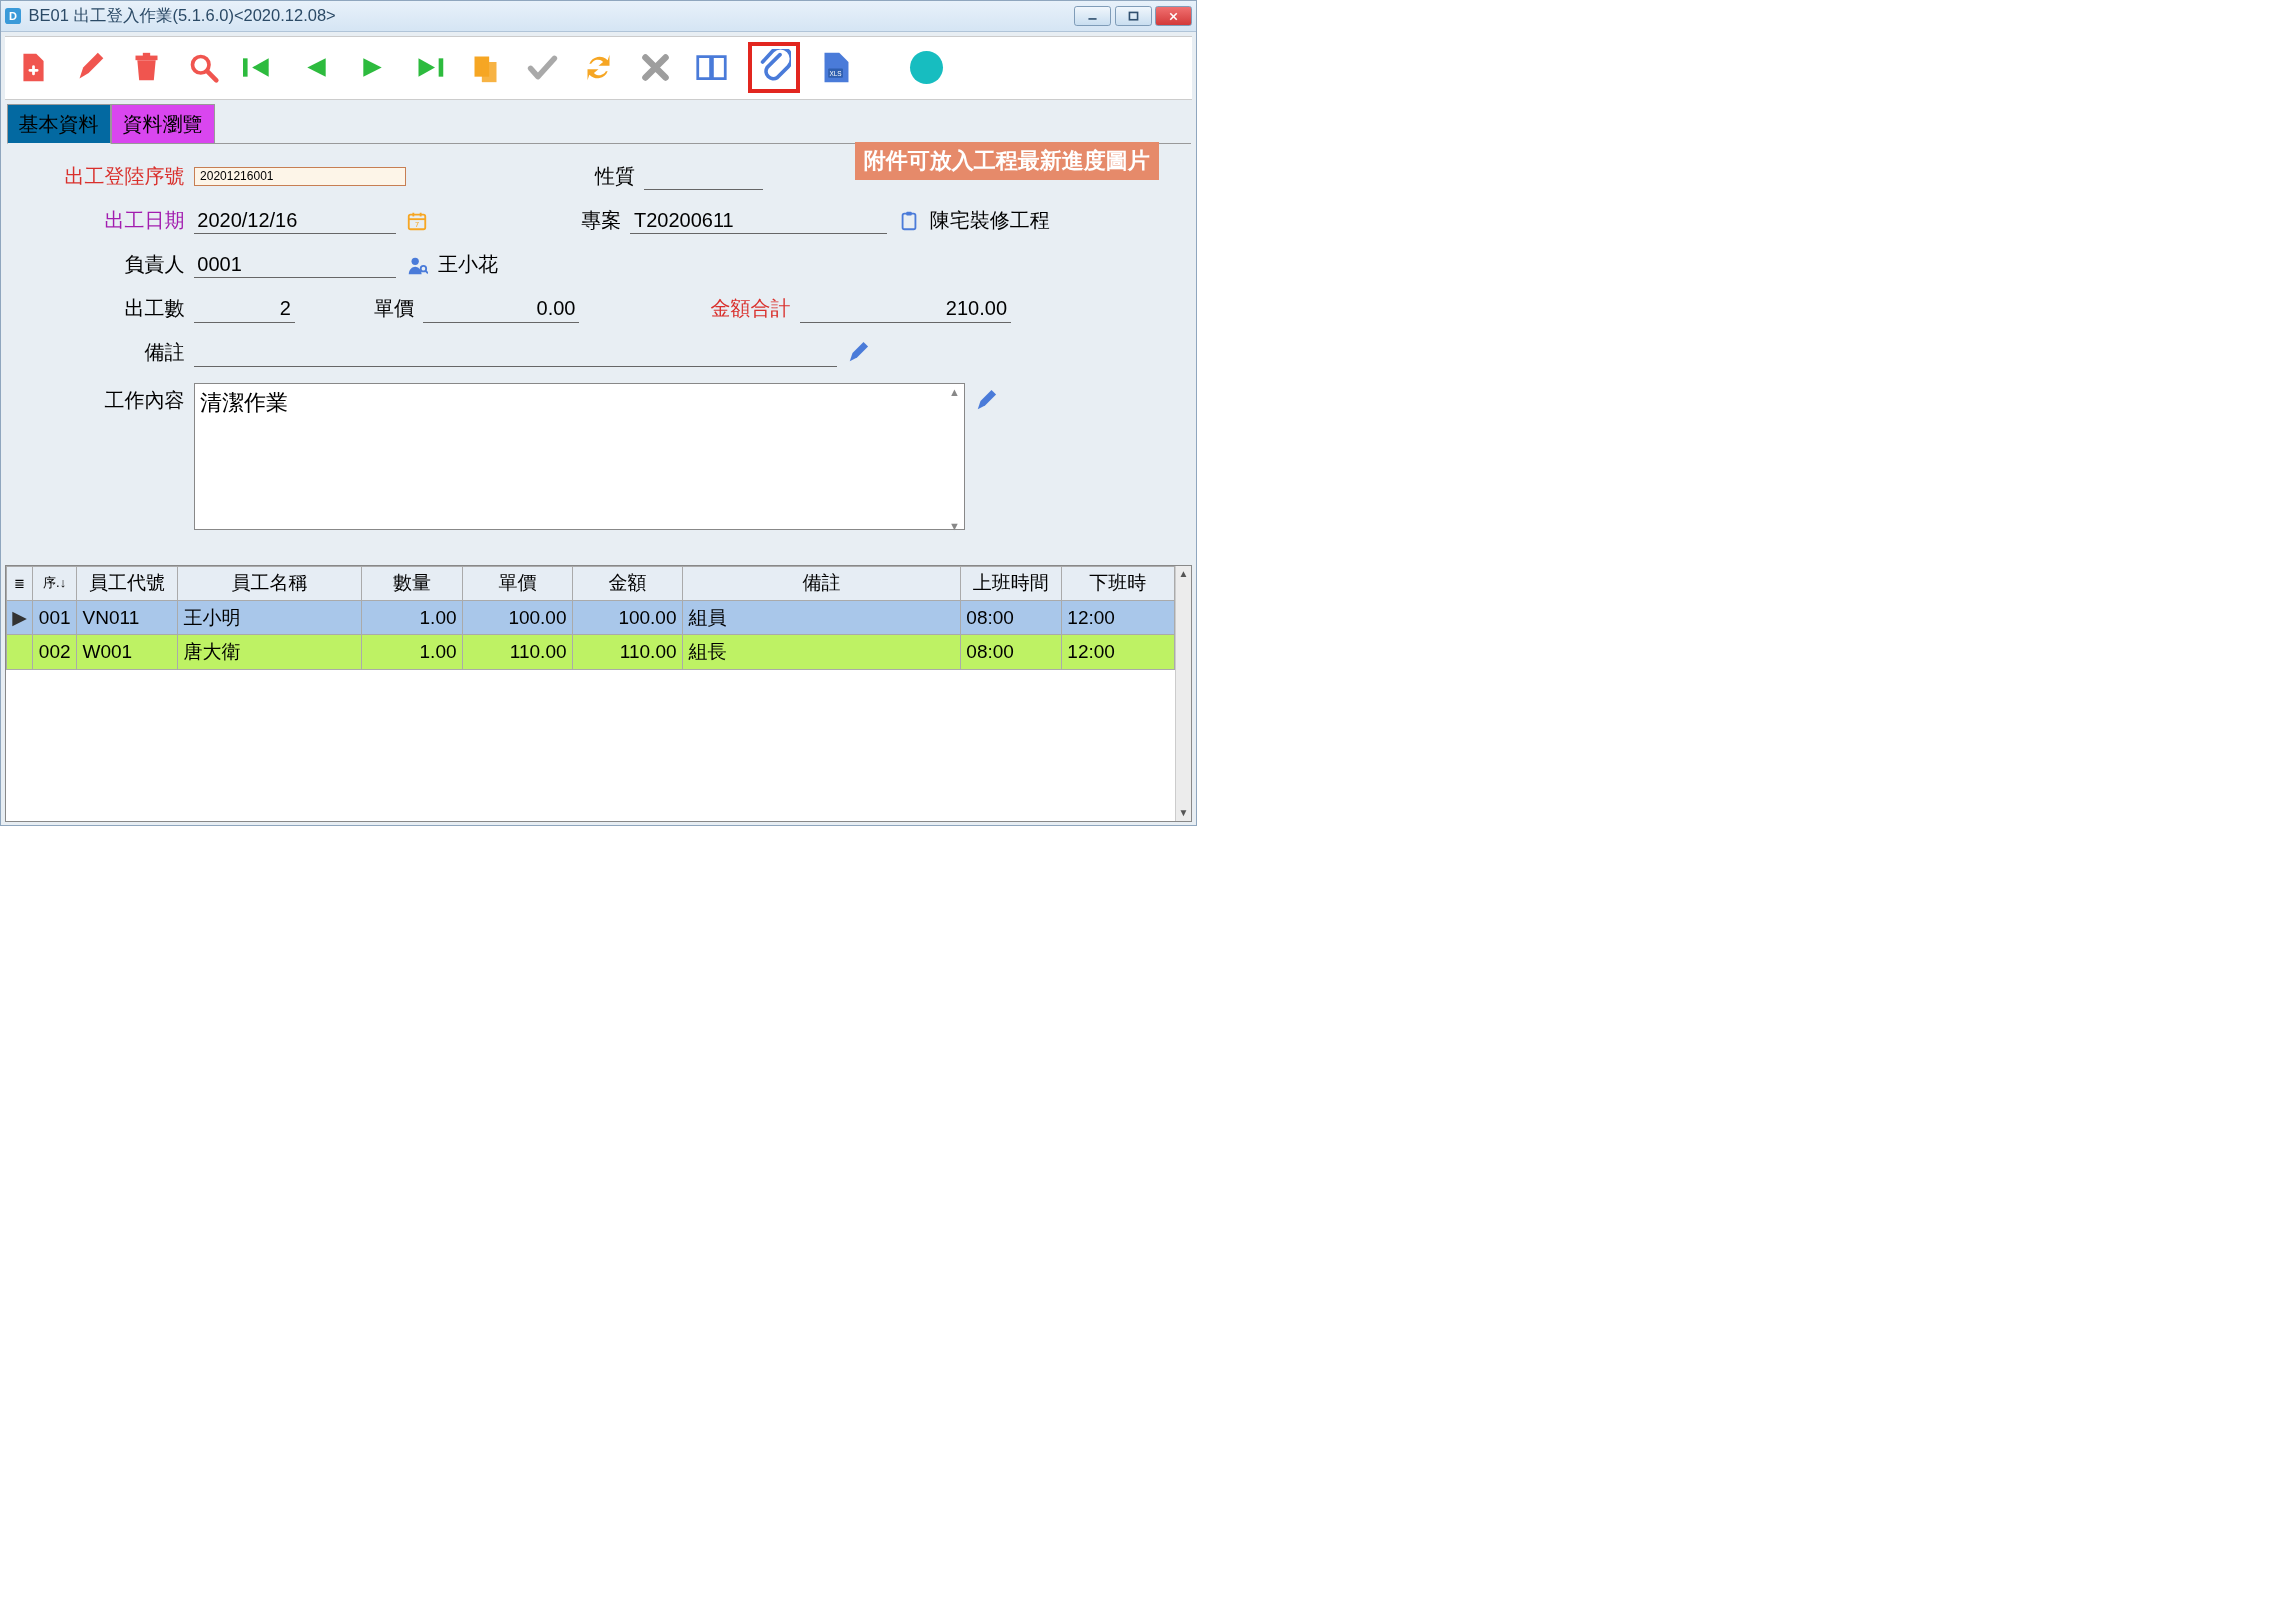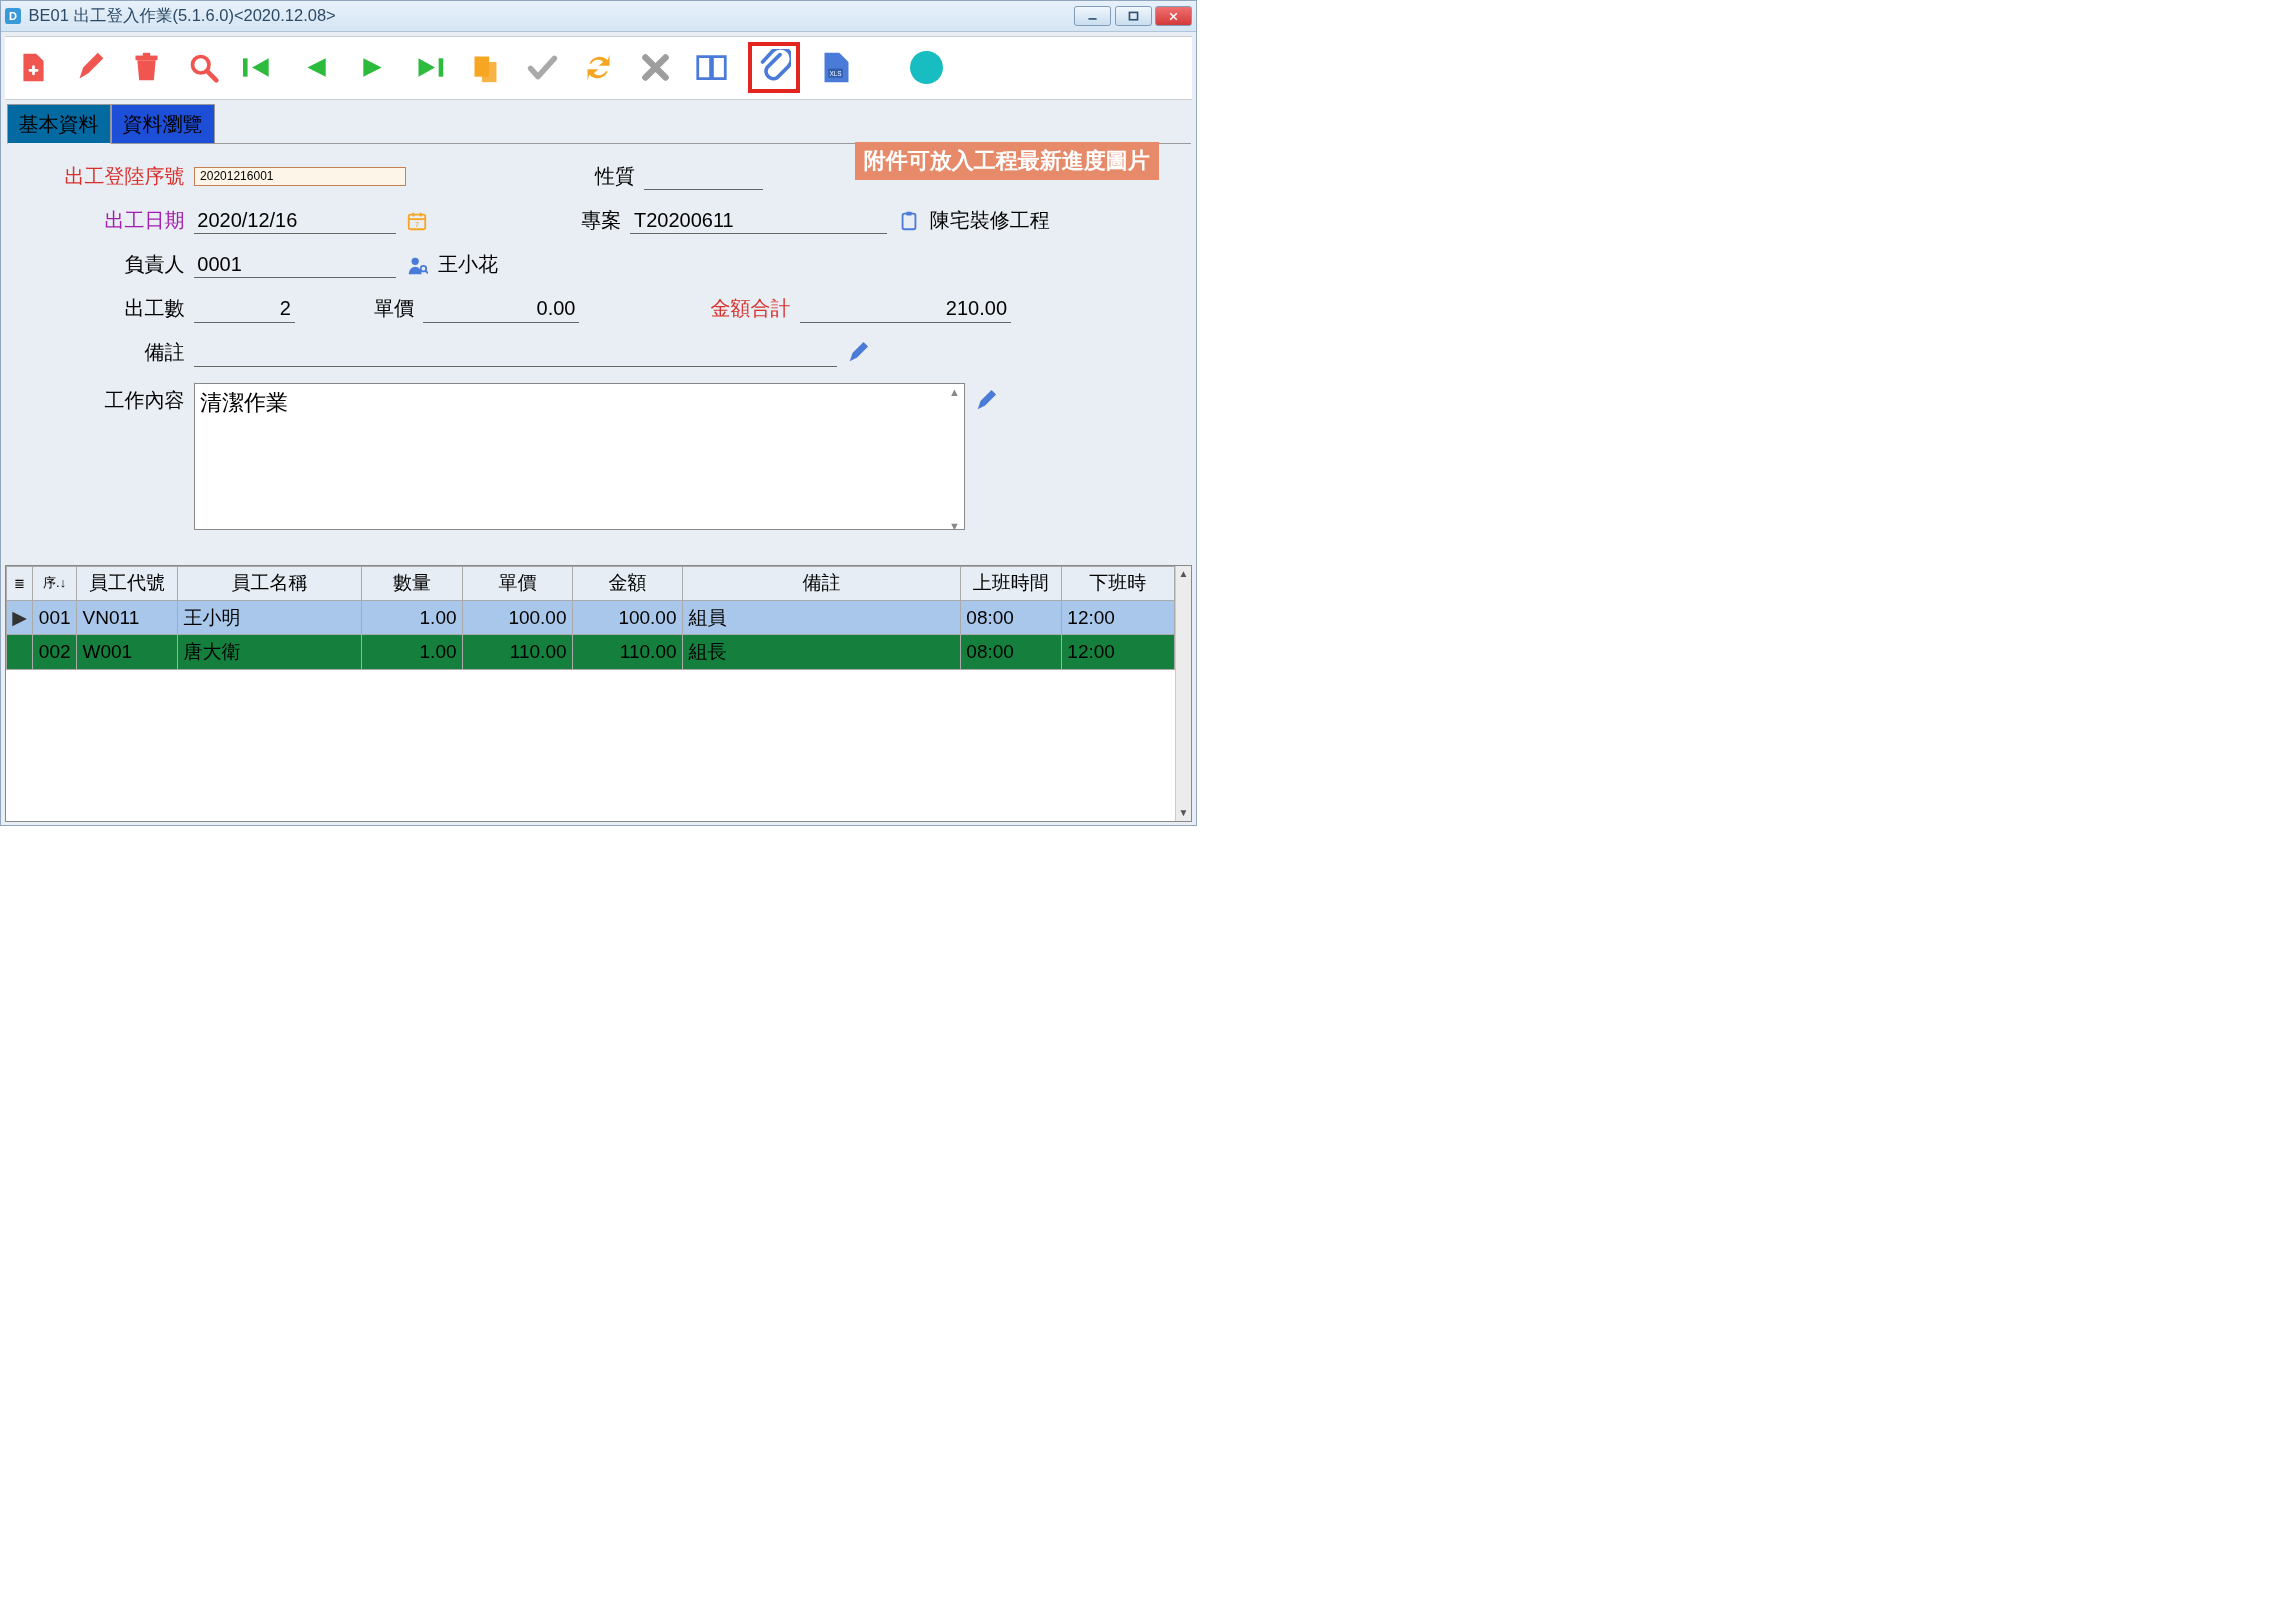--- a/index.html
+++ b/index.html
@@ -60,21 +60,21 @@
     padding:1.8px;
   }
   .cyan-dot { width:33px; height:33px; border-radius:50%; background:#17bdc0; margin-left:37px;}
 
   .tabs {
     display:flex;
     padding-left:5.5px;
     margin-top:3.7px;
   }
   .tab {
-    background:#1d4ed8;
+    background:#d946ef;
     border:0.9px solid #999;
     padding:5.5px 11px;
     font-size:20px;
     position:relative;
     top:0.9px;
   }
   .tab.active {
     background:#0369a1;
     border-bottom:0.9px solid #e8eef3;
   }
@@ -158,21 +158,21 @@
     font-weight:normal;
   }
   table.grid td {
     border:0.9px solid #aaa;
     padding:3.7px 5.5px;
   }
   table.grid tr.selected td {
     background:#a9c7ea;
   }
   table.grid tr.alt td {
-    background:#15803d;
+    background:#bef264;
   }
   .row-ptr { width:13px; text-align:center; color:#333; }
   .num-r { text-align:right; }
   .grid-scroll {
     position:absolute; right:0; top:0; bottom:0; width:16.5px;
     background:#ececec; border-left:0.9px solid #ccc;
   }
   .grid-scroll .up, .grid-scroll .down {
     height:16.5px; display:flex; align-items:center; justify-content:center;
     font-size:10px; color:#555;

